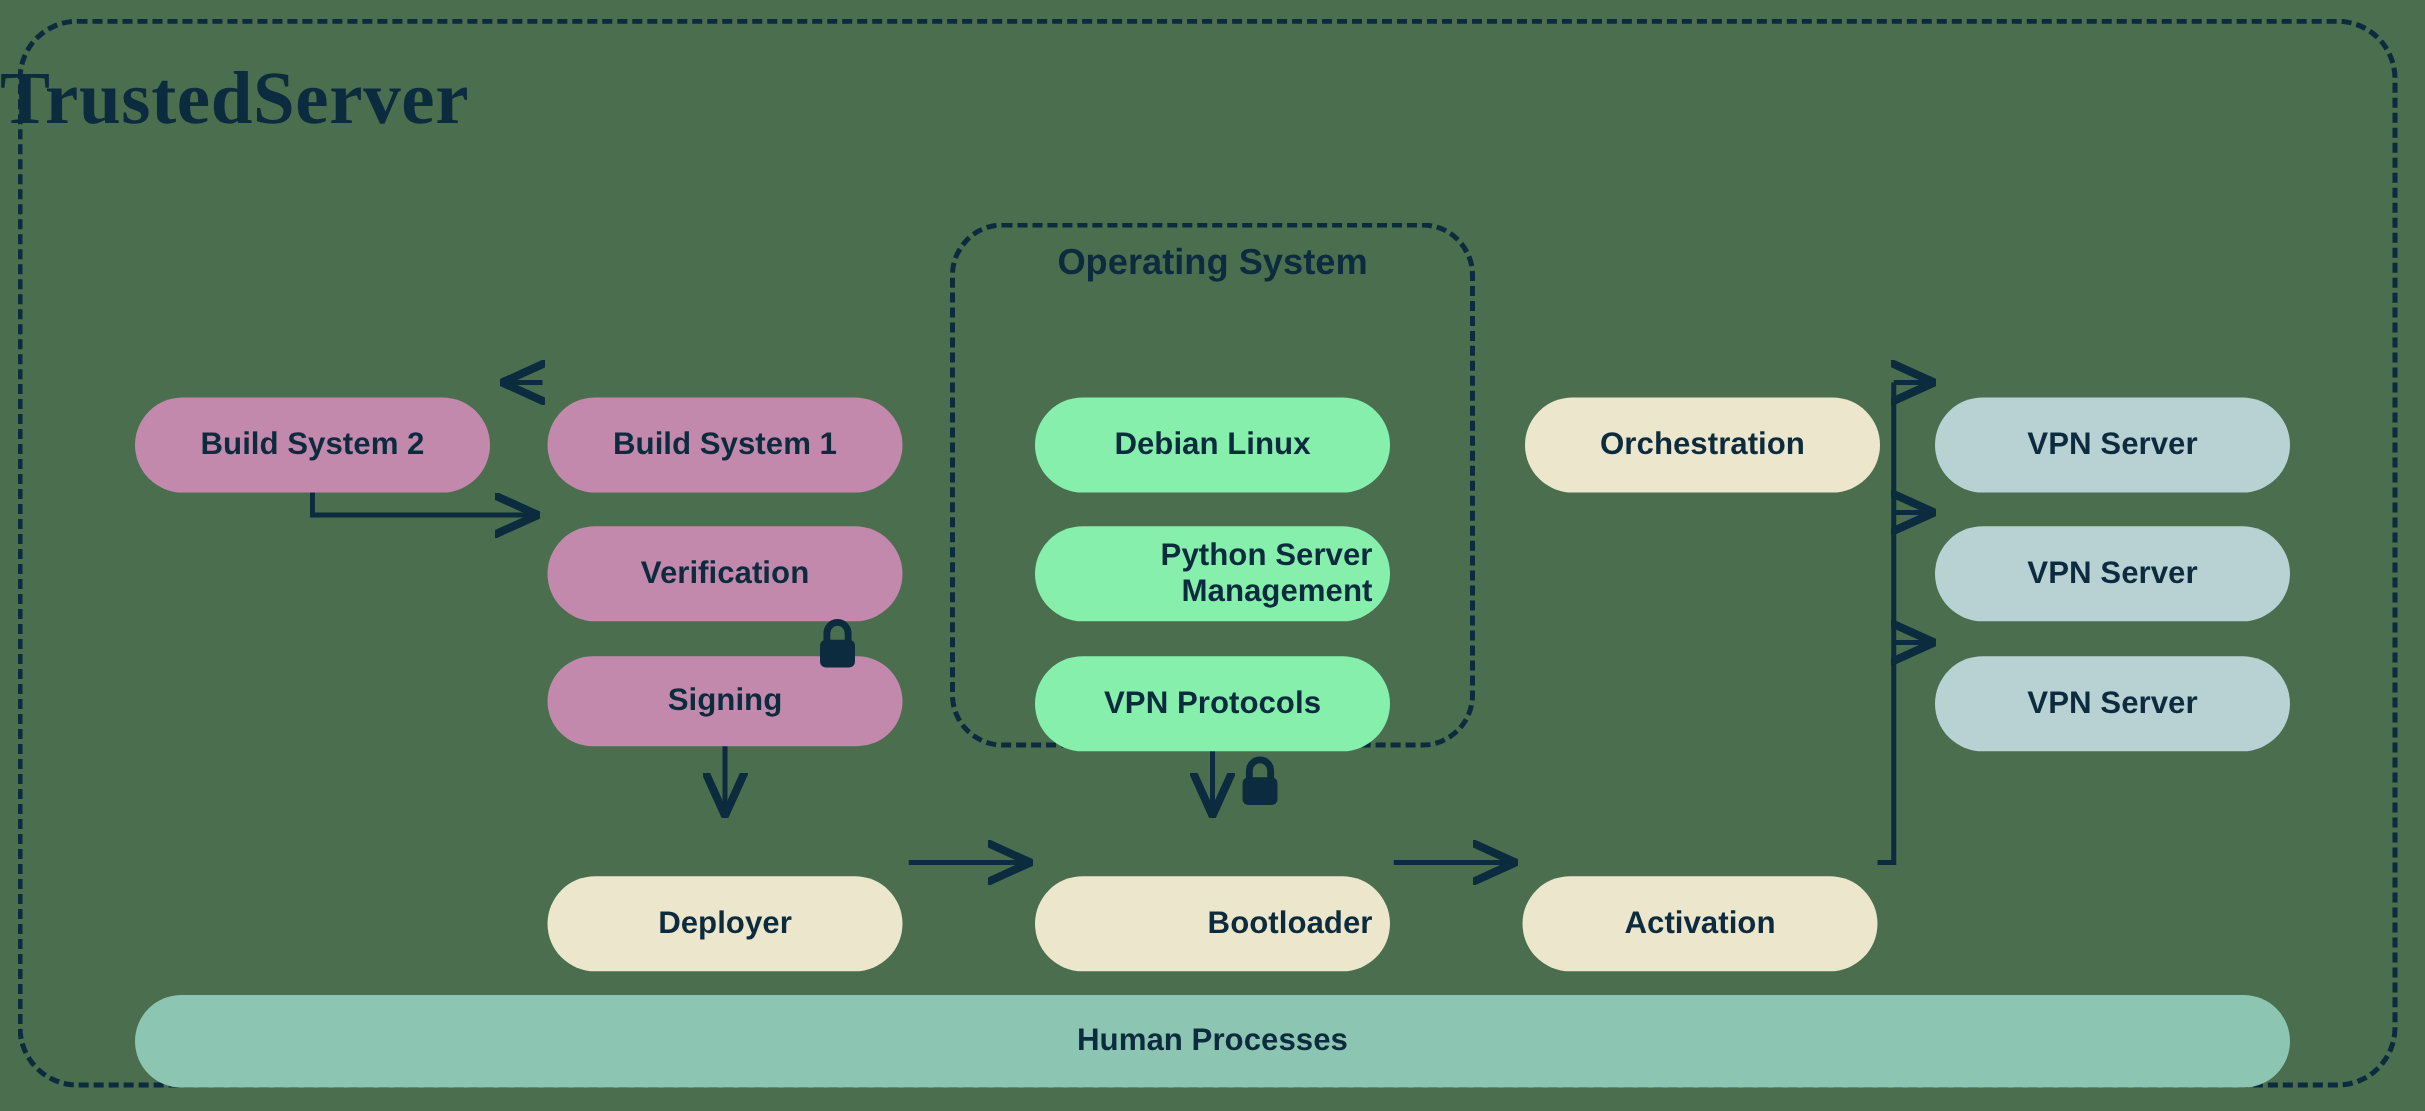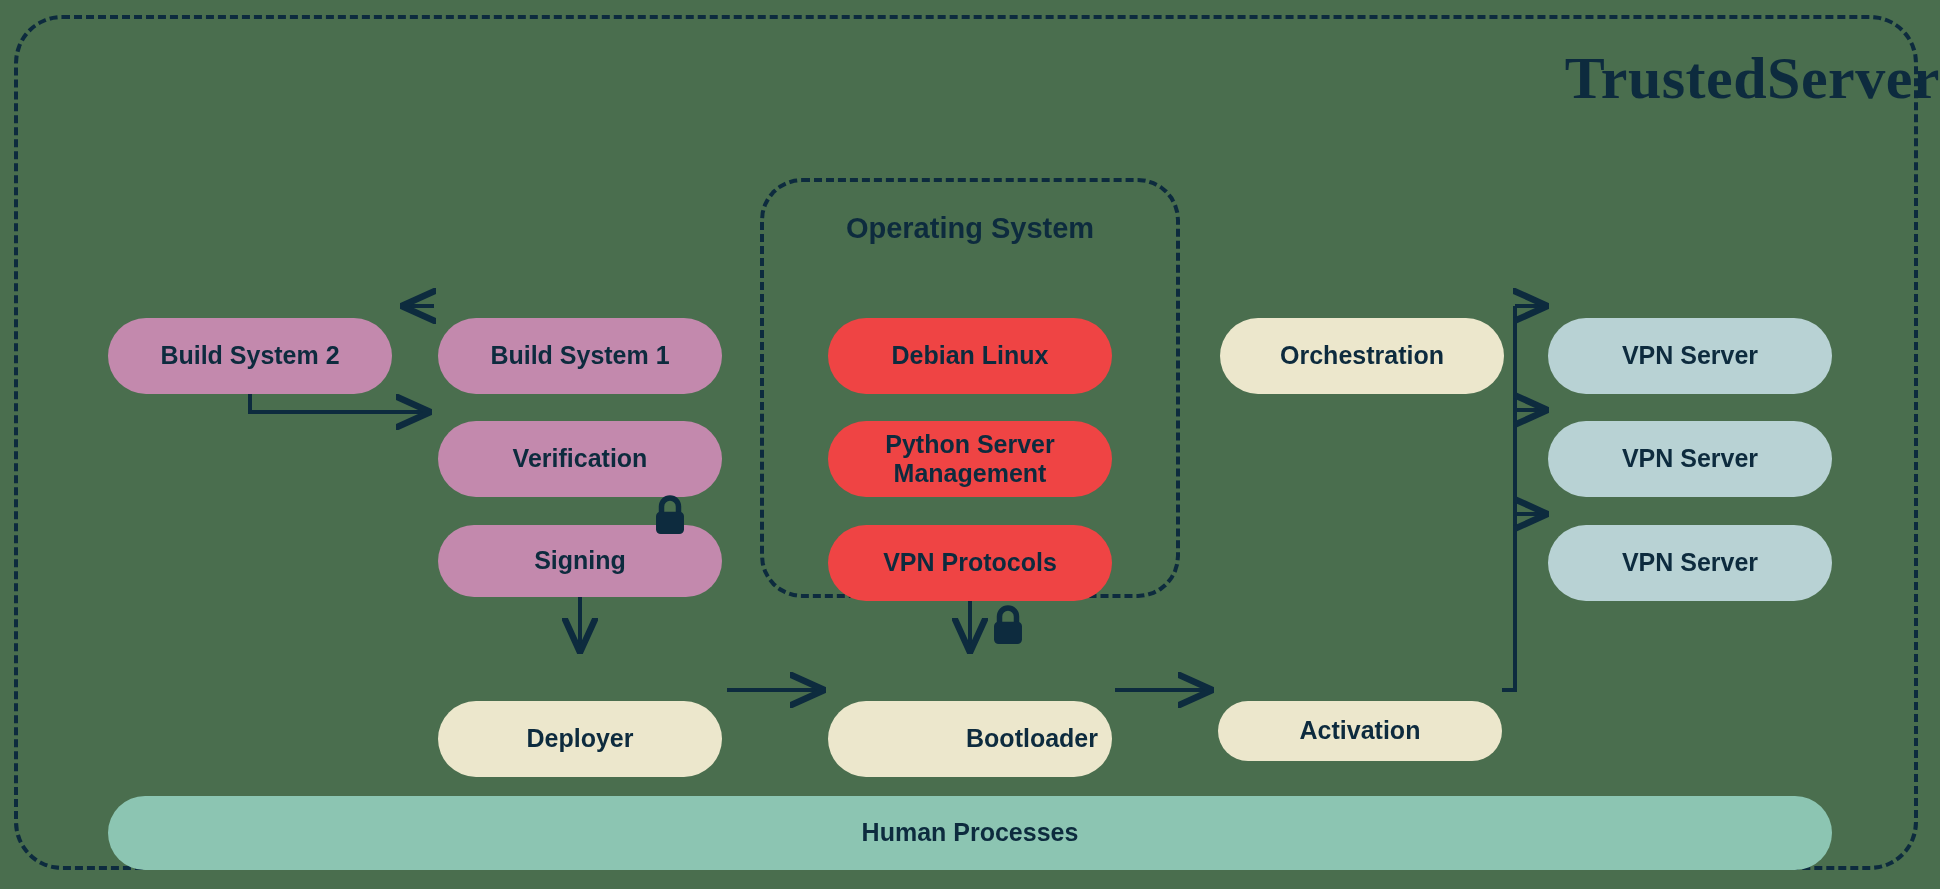--- a/index.html
+++ b/index.html
@@ -14,56 +14,56 @@
   .outer-frame{
     position:absolute;left:14px;top:15px;
     width:1904px;height:855px;
     border:4px dashed #0d2b3e;
     border-radius:48px;
     box-sizing:border-box;
   }
 
   .diagram-title{
     position:absolute;left:0;top:44px;width:1940px;
-    text-align:right;
+    text-align:left;
     font-family:"Liberation Serif", serif;
     font-weight:700;
     font-size:60px;
     color:#0d2b3e;
     letter-spacing:0.5px;
   }
 
   .os-group{
     position:absolute;left:760px;top:178px;
     width:420px;height:420px;
     border:4px dashed #0d2b3e;
     border-radius:42px;
     box-sizing:border-box;
   }
   .os-title{
-    position:absolute;left:760px;top:212px;width:420px;
+    position:absolute;left:760px;top:194px;width:420px;
     text-align:center;
     font-size:29px;font-weight:700;color:#0d2b3e;
   }
 
   .node{
     position:absolute;
     display:flex;align-items:center;justify-content:center;
     text-align:center;
     border-radius:999px;
     color:#0d2b3e;
     font-size:25px;
     font-weight:700;
     line-height:1.18;
     box-sizing:border-box;
     padding:4px 14px;
     margin-top:48px;
   }
   .node.pink{background:#c389ad;}
-  .node.blue{background:#ef4444;}
+  .node.blue{background:#86efac;text-align:right;}
   .node.cream{background:#ece7cc;}
   .node.vpn{background:#b8d2d4;}
   .node.teal{background:#8cc5b2;font-weight:700;font-size:25px;}
 
   .lock{position:absolute;}
 
   svg.links{position:absolute;left:0;top:0;width:1940px;height:889px;pointer-events:none;}
 </style>
 </head>
 <body>
@@ -166,21 +166,21 @@
   <div class="node cream" style="left:828px;top:653px;width:284px;height:76px;justify-content:flex-end;">
     <span>Bootloader</span>
   </div>
   <span class="lock" style="left:986px;top:603px;">
     <svg width="44" height="46" viewBox="0 0 24 26" aria-hidden="true">
       <path d="M7.2 11V7.6a4.8 4.8 0 0 1 9.6 0V11" fill="none" stroke="#0d2b3e" stroke-width="3.1" stroke-linecap="round"></path>
       <rect x="4.1" y="10.6" width="15.8" height="12.6" rx="2.6" fill="#0d2b3e"></rect>
     </svg>
   </span>
 
-  <div class="node cream" style="left:1218px;top:653px;width:284px;height:60px;">
+  <div class="node cream" style="left:1218px;top:653px;width:284px;height:76px;">
     <span>Activation</span>
   </div>
 
   <div class="node teal" style="left:108px;top:748px;width:1724px;height:74px;">
     <span>Human Processes</span>
   </div>
 
 </div>
 
 </body></html>

